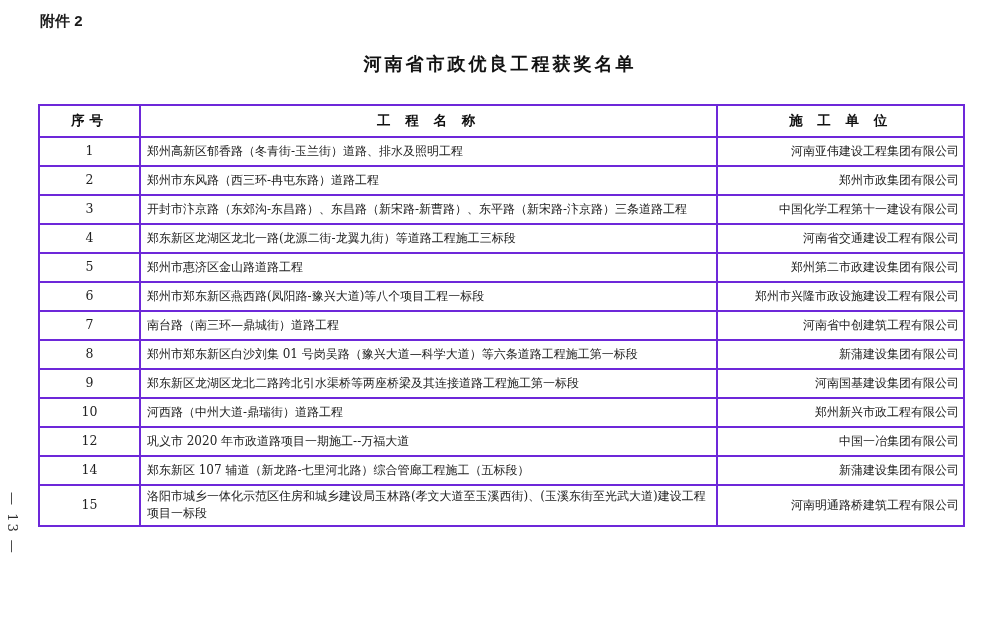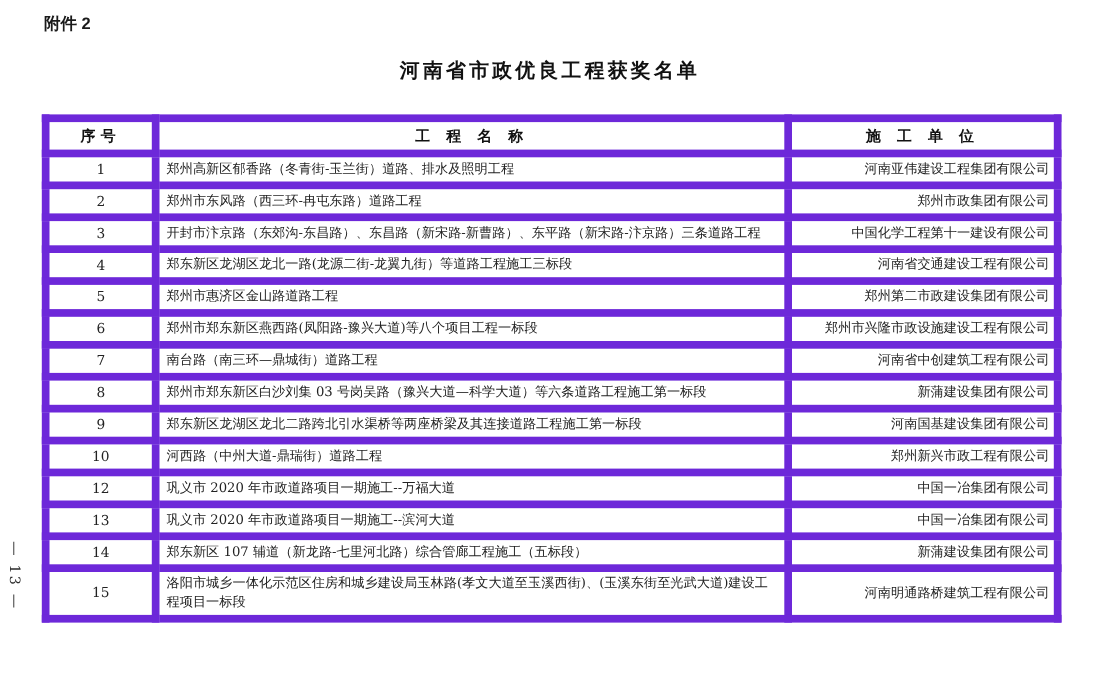--- a/index.html
+++ b/index.html
@@ -34,21 +34,21 @@
   }
   .award-table {
     position: absolute;
     left: 38px;
     top: 104px;
     width: 927px;
     border-collapse: collapse;
     table-layout: fixed;
   }
   .award-table th, .award-table td {
-    border: 7px solid #6d28d9;
+    border: 2px solid #6d28d9;
     vertical-align: middle;
   }
   .award-table th {
     height: 32px;
     font-family: "DejaVu Serif", "Liberation Serif", serif;
     font-weight: 700;
     font-size: 13.5px;
     letter-spacing: 5px;
     text-align: center;
     color: #111;
@@ -132,21 +132,21 @@
   </tr>
 
   <tr>
     <td class="cell-index">7</td>
     <td class="cell-project">南台路（南三环—鼎城街）道路工程</td>
     <td class="cell-unit">河南省中创建筑工程有限公司</td>
   </tr>
 
   <tr>
     <td class="cell-index">8</td>
-    <td class="cell-project">郑州市郑东新区白沙刘集 03 号岗吴路（豫兴大道—科学大道）等六条道路工程施工第一标段</td>
+    <td class="cell-project">郑州市郑东新区白沙刘集 01 号岗吴路（豫兴大道—科学大道）等六条道路工程施工第一标段</td>
     <td class="cell-unit">新蒲建设集团有限公司</td>
   </tr>
 
   <tr>
     <td class="cell-index">9</td>
     <td class="cell-project">郑东新区龙湖区龙北二路跨北引水渠桥等两座桥梁及其连接道路工程施工第一标段</td>
     <td class="cell-unit">河南国基建设集团有限公司</td>
   </tr>
 
   <tr>
@@ -155,25 +155,20 @@
     <td class="cell-unit">郑州新兴市政工程有限公司</td>
   </tr>
 
 
   <tr>
     <td class="cell-index">12</td>
     <td class="cell-project">巩义市 2020 年市政道路项目一期施工--万福大道</td>
     <td class="cell-unit">中国一冶集团有限公司</td>
   </tr>
 
-  <tr>
-    <td class="cell-index">13</td>
-    <td class="cell-project">巩义市 2020 年市政道路项目一期施工--滨河大道</td>
-    <td class="cell-unit">中国一冶集团有限公司</td>
-  </tr>
 
   <tr>
     <td class="cell-index">14</td>
     <td class="cell-project">郑东新区 107 辅道（新龙路-七里河北路）综合管廊工程施工（五标段）</td>
     <td class="cell-unit">新蒲建设集团有限公司</td>
   </tr>
 
   <tr>
     <td class="cell-index">15</td>
     <td class="cell-project">洛阳市城乡一体化示范区住房和城乡建设局玉林路(孝文大道至玉溪西街)、(玉溪东街至光武大道)建设工程项目一标段</td>

